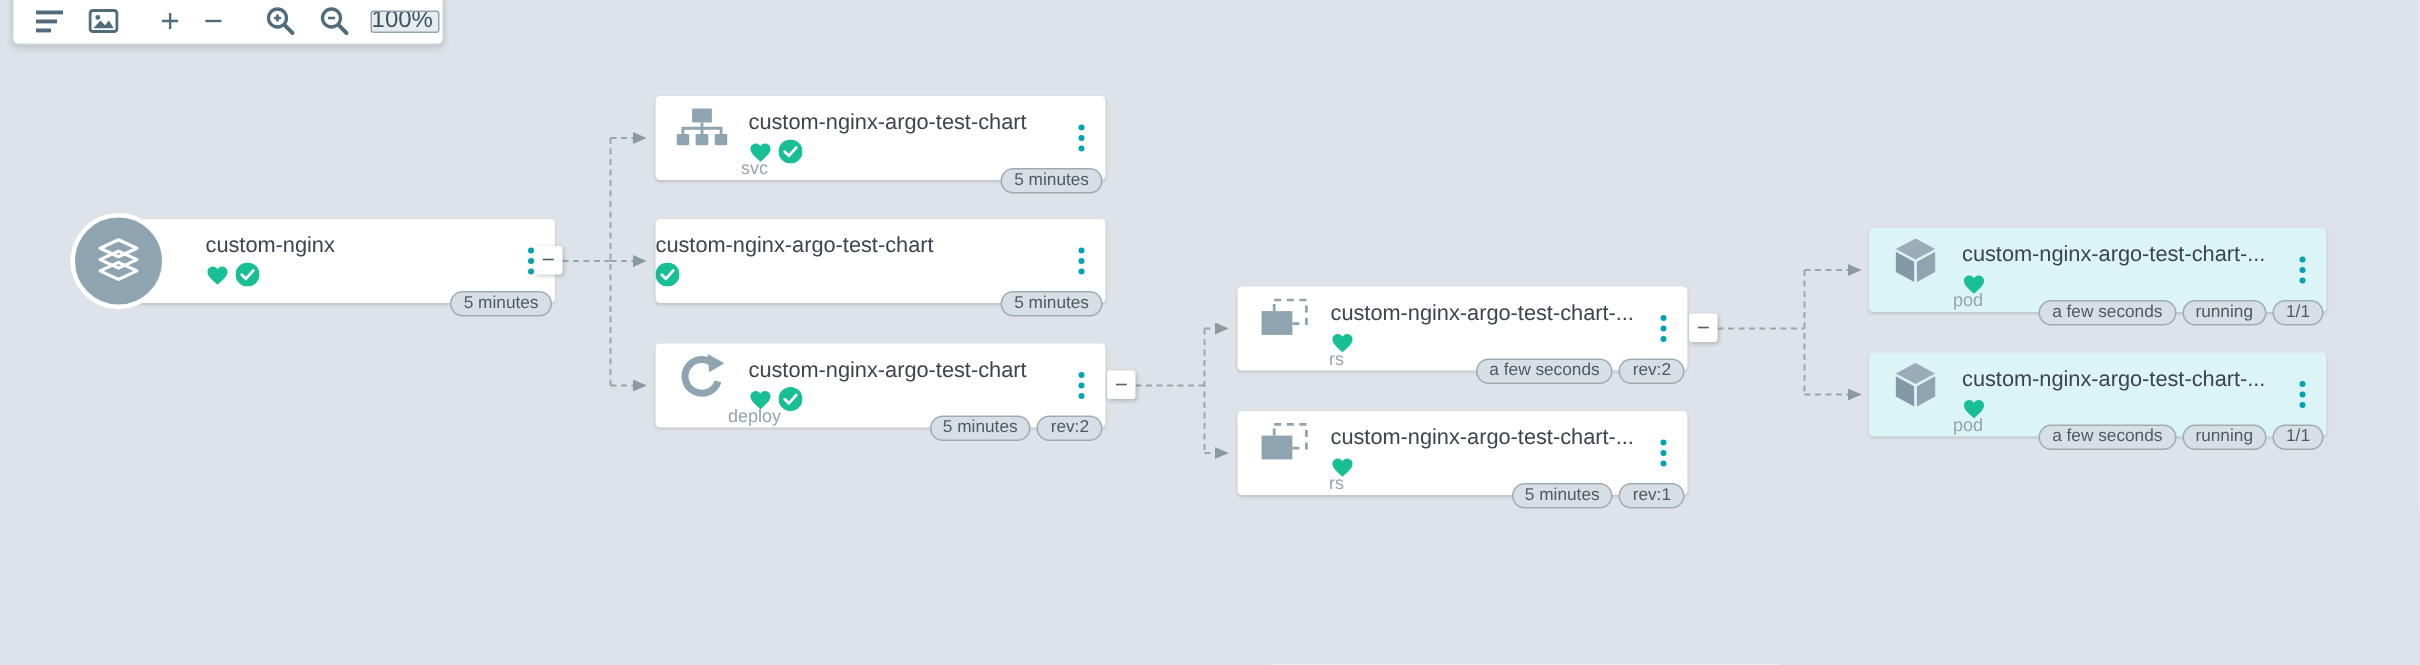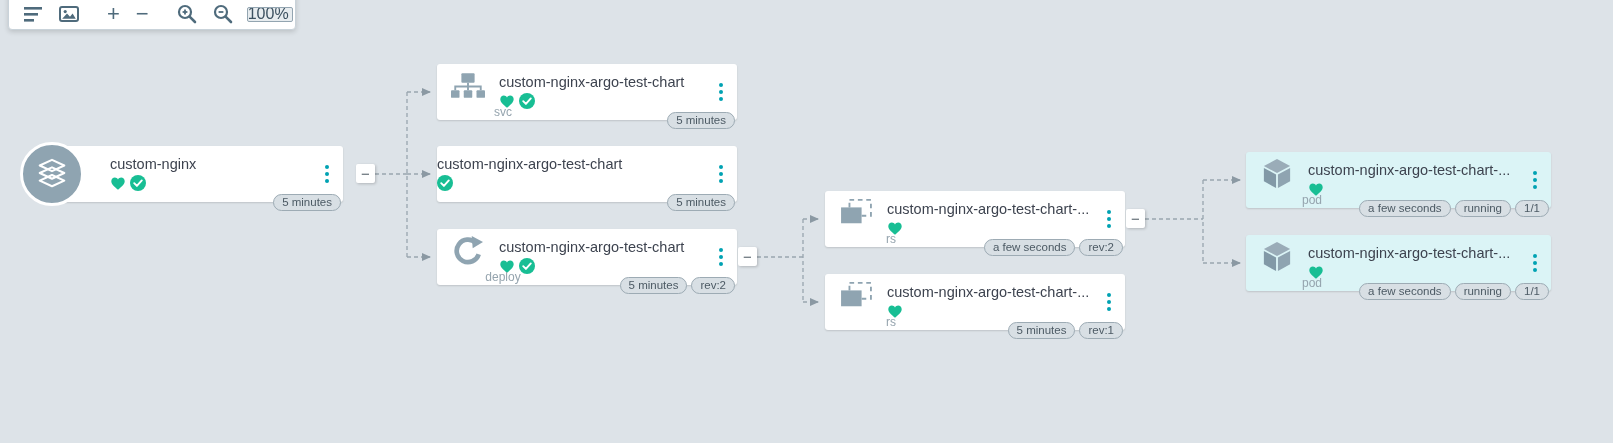--- a/index.html
+++ b/index.html
@@ -118,21 +118,21 @@
     <div class="tbtn">
       <svg width="20" height="20" viewBox="0 0 20 20">
         <circle cx="8" cy="8" r="6" fill="none" stroke="#4f6b7c" stroke-width="2.2"></circle>
         <line x1="12.6" y1="12.6" x2="18" y2="18" stroke="#4f6b7c" stroke-width="2.6" stroke-linecap="round"></line>
         <line x1="5.6" y1="8" x2="10.4" y2="8" stroke="#4f6b7c" stroke-width="1.8"></line>
       </svg>
     </div>
     <input class="zoom-input" readonly="" value="100%" style="">
   </div>
 
-  <div class="node app-node" style="left:48px;top:146px;width:295px;">
+  <div class="node app-node" style="left:75px;top:146px;width:295px;">
     <div class="avatar">
       <svg width="34" height="32" viewBox="0 0 36 32">
         <path d="M18 1 L31 7 L18 13 L5 7 Z" fill="none" stroke="#fff" stroke-width="2.2" stroke-linejoin="round"></path>
         <path d="M18 9 L31 15 L18 21 L5 15 Z" fill="none" stroke="#fff" stroke-width="2.2" stroke-linejoin="round"></path>
         <path d="M18 17 L31 23 L18 29 L5 23 Z" fill="none" stroke="#fff" stroke-width="2.2" stroke-linejoin="round"></path>
       </svg>
     </div>
     <div class="body">
       <div class="title">custom-nginx</div>
       <div class="statuses">

